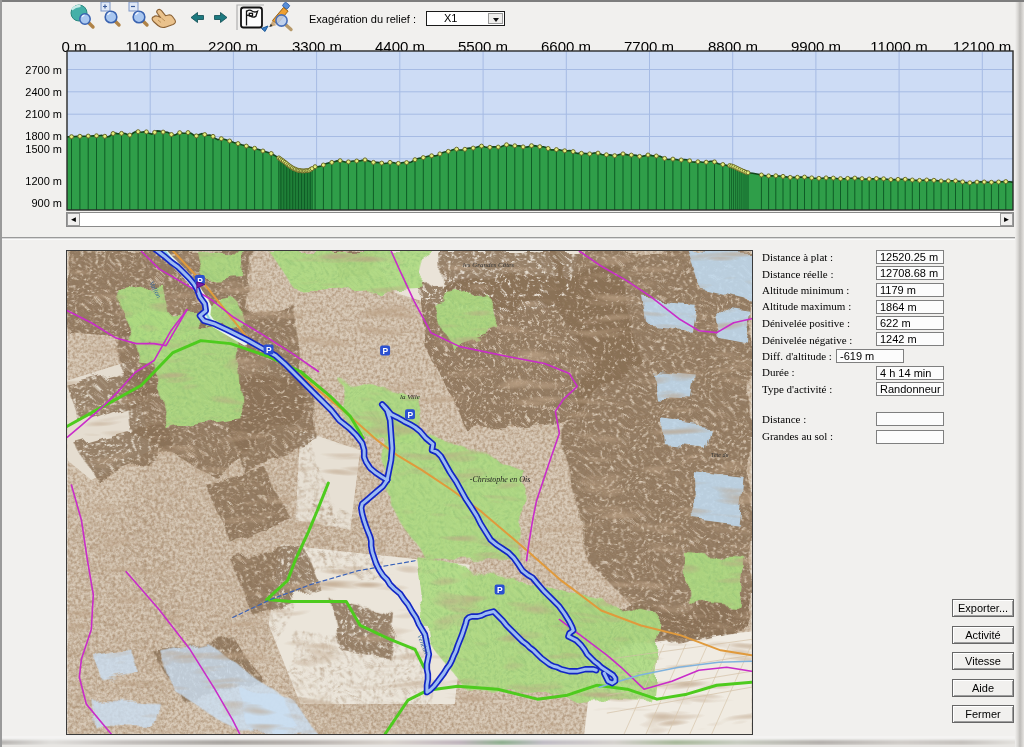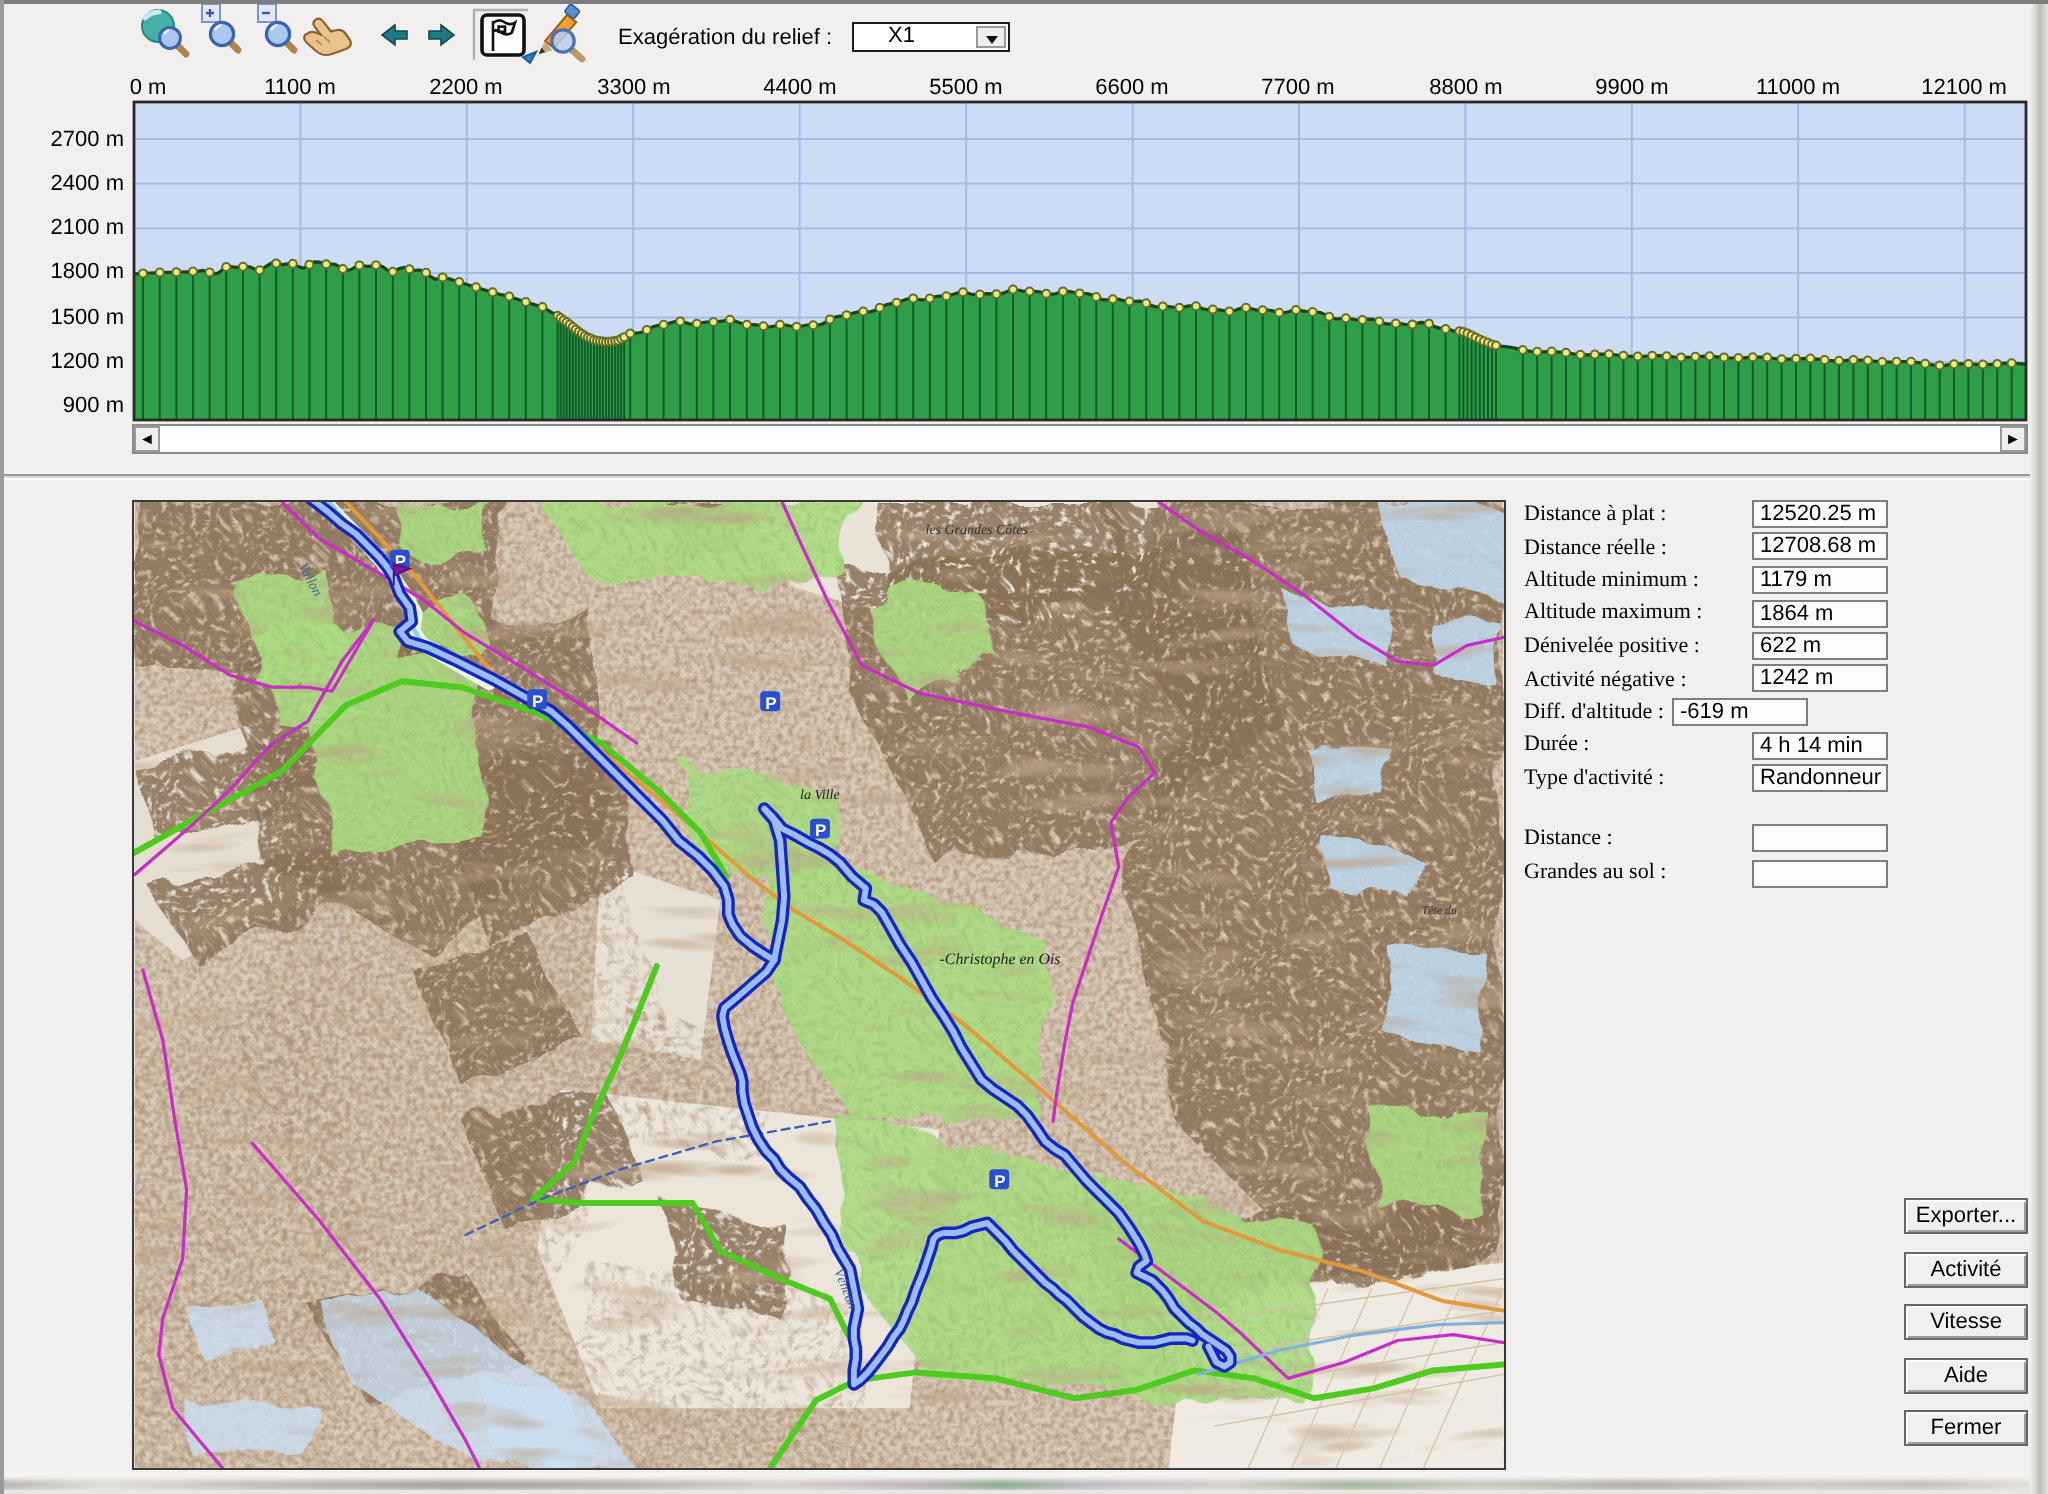--- a/index.html
+++ b/index.html
@@ -1,19 +1,19 @@
 <!DOCTYPE html>
 <html><head><meta charset="utf-8">
 <style>
 * { margin:0; padding:0; box-sizing:border-box; }
 html,body { width:1024px; height:747px; overflow:hidden; }
 body { position:relative; background:#f1f0ee; font-family:"Liberation Sans",sans-serif; }
 #topedge { position:absolute; left:0; top:0; width:1024px; height:2px; background:#7d7d7d; z-index:50; }
 #leftedge { position:absolute; left:0; top:0; width:2px; height:747px; background:#9a9a9a; z-index:50; }
-.xl { position:absolute; width:60px; text-align:center; font-size:11px; color:#000; }
+.xl { position:absolute; width:60px; text-align:center; font-size:15px; color:#000; }
 .yl { position:absolute; font-size:11px; color:#000; }
 .lbl { position:absolute; font-size:11px; color:#000;font-family:Liberation Serif, serif; }
 .vbox { position:absolute; width:68px; height:14px; background:#fcfcfc; border:1px solid #7f7f7f;
   font-size:11px; color:#000; padding-left:3px; line-height:12px; }
 .btn { position:absolute; width:62px; height:18px; background:#f1f0ee; border:1px solid #676767;
   box-shadow:inset 1px 1px 0 #ffffff, inset -1px -1px 0 #9d9d9d;
   font-size:11px; text-align:center; line-height:16px; }
 #scroll { position:absolute; left:66px; top:212px; width:948px; height:15px; background:#ffffff;
   border:1px solid #8a8a8a; }
 .sbtn { position:absolute; top:0px; width:13px; height:13px; background:#f0efee; border:1px solid #9a9a9a;
@@ -95,21 +95,21 @@
 <div class="xl" style="left:536px;top:38px">6600 m</div>
 <div class="xl" style="left:619px;top:38px">7700 m</div>
 <div class="xl" style="left:703px;top:38px">8800 m</div>
 <div class="xl" style="left:786px;top:38px">9900 m</div>
 <div class="xl" style="left:869px;top:38px">11000 m</div>
 <div class="xl" style="left:952px;top:38px">12100 m</div>
 <div class="yl" style="right:962px;top:64px">2700 m</div>
 <div class="yl" style="right:962px;top:86px">2400 m</div>
 <div class="yl" style="right:962px;top:108px">2100 m</div>
 <div class="yl" style="right:962px;top:130px">1800 m</div>
-<div class="yl" style="right:962px;top:153px">1500 m</div>
+<div class="yl" style="right:962px;top:143px">1500 m</div>
 <div class="yl" style="right:962px;top:175px">1200 m</div>
 <div class="yl" style="right:962px;top:197px">900 m</div>
 <svg id="chart" width="948" height="161" viewBox="0 0 948 161" style="position:absolute;left:66px;top:50px">
 <g transform="translate(-66,-50)">
 <rect x="67.0" y="51.0" width="946.0" height="159.0" fill="#cddcf5"></rect>
 <g stroke="#a6bbe4" stroke-width="1">
         <line x1="150.2" y1="51.0" x2="150.2" y2="210.0"></line>
         <line x1="233.4" y1="51.0" x2="233.4" y2="210.0"></line>
         <line x1="316.6" y1="51.0" x2="316.6" y2="210.0"></line>
         <line x1="399.8" y1="51.0" x2="399.8" y2="210.0"></line>
@@ -589,21 +589,21 @@
 <div class="lbl" style="left:762px;top:251px">Distance à plat :</div>
 <div class="vbox" style="left:876px;top:250px">12520.25 m</div>
 <div class="lbl" style="left:762px;top:268px">Distance réelle :</div>
 <div class="vbox" style="left:876px;top:266px">12708.68 m</div>
 <div class="lbl" style="left:762px;top:284px">Altitude minimum :</div>
 <div class="vbox" style="left:876px;top:283px">1179 m</div>
 <div class="lbl" style="left:762px;top:300px">Altitude maximum :</div>
 <div class="vbox" style="left:876px;top:300px">1864 m</div>
 <div class="lbl" style="left:762px;top:317px">Dénivelée positive :</div>
 <div class="vbox" style="left:876px;top:316px">622 m</div>
-<div class="lbl" style="left:762px;top:334px">Activité négative :</div>
+<div class="lbl" style="left:762px;top:334px">Dénivelée négative :</div>
 <div class="vbox" style="left:876px;top:332px">1242 m</div>
 <div class="lbl" style="left:762px;top:350px">Diff. d'altitude :</div>
 <div class="vbox" style="left:836px;top:349px">-619 m</div>
 <div class="lbl" style="left:762px;top:366px">Durée :</div>
 <div class="vbox" style="left:876px;top:366px">4 h 14 min</div>
 <div class="lbl" style="left:762px;top:383px">Type d'activité :</div>
 <div class="vbox" style="left:876px;top:382px">Randonneur</div>
 <div class="lbl" style="left:762px;top:413px">Distance :</div>
 <div class="vbox" style="left:876px;top:412px"></div>
 <div class="lbl" style="left:762px;top:430px">Grandes au sol :</div>

